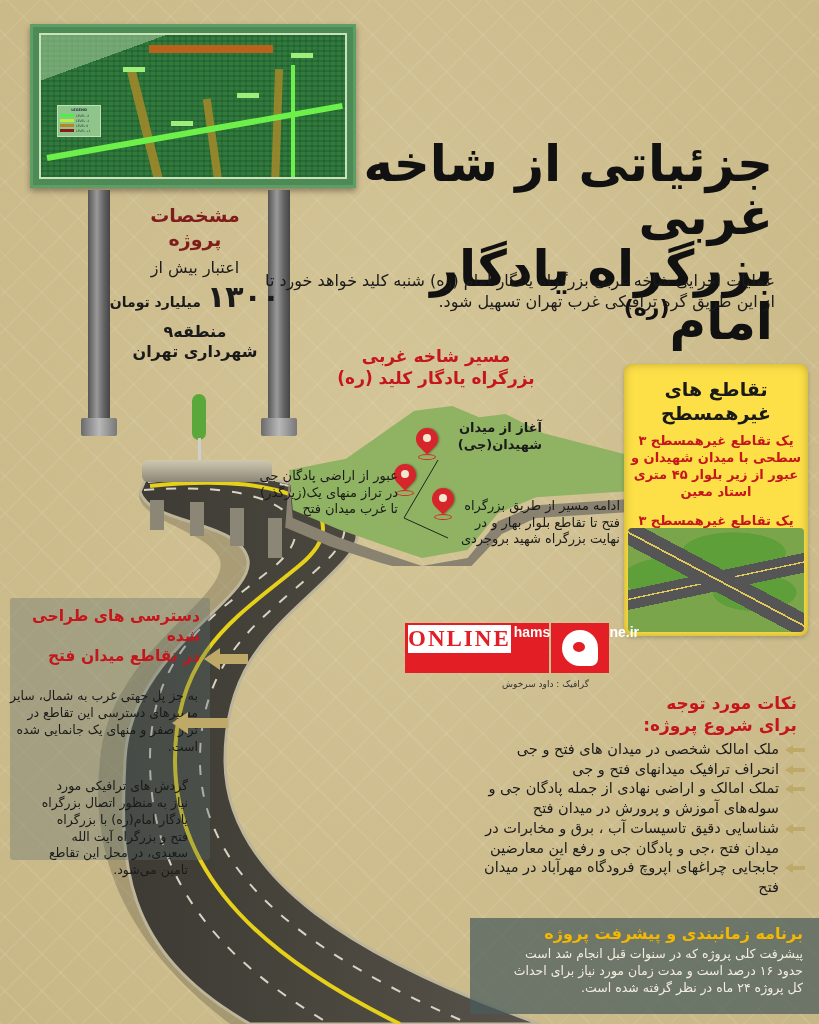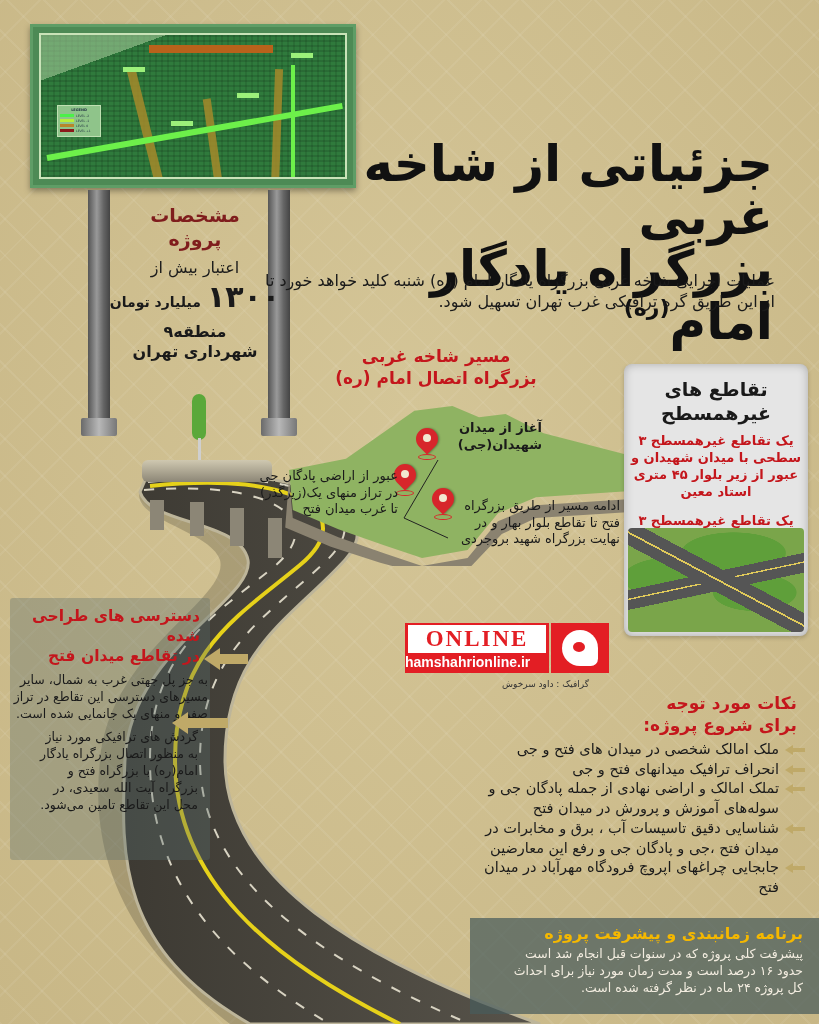--- a/index.html
+++ b/index.html
@@ -58,46 +58,46 @@
   #route-map { left: 270px; top: 398px; width: 380px; height: 170px; }
   .region { position: absolute; background: #8fb362; clip-path: polygon(5% 45%, 20% 38%, 38% 8%, 48% 5%, 55% 12%, 62% 10%, 72% 22%, 98% 38%, 96% 58%, 70% 62%, 60% 72%, 52% 95%, 40% 100%, 30% 92%, 18% 82%, 6% 70%); }
   .region-side { position: absolute; background: #8a8270; clip-path: polygon(5% 45%, 6% 70%, 18% 82%, 30% 92%, 40% 100%, 52% 95%, 60% 72%, 70% 62%, 96% 58%, 98% 38%, 98% 46%, 97% 66%, 70% 70%, 61% 80%, 53% 100%, 40% 105%, 29% 98%, 16% 88%, 4% 76%); }
   .pin { position: absolute; width: 22px; height: 30px; }
   .pin .drop { position: absolute; left: 0; top: 0; width: 22px; height: 22px; background: #d7262b; border-radius: 50% 50% 50% 0; transform: rotate(-45deg); box-shadow: 1px 1px 2px rgba(0,0,0,.3); }
   .pin .hole { position: absolute; left: 7px; top: 6px; width: 8px; height: 8px; background: #f2e8d0; border-radius: 50%; }
   .pin .ring { position: absolute; left: 2px; top: 26px; width: 18px; height: 6px; border: 1px solid #d7262b; border-radius: 50%; }
   .route-txt { position: absolute; font-size: 13px; line-height: 1.28; direction: rtl; text-align: right; color: #1a1a1a; }
 
   
-  #interchanges { left: 624px; top: 364px; width: 184px; height: 272px; background: #e5e5e5; border-radius: 8px; box-shadow: inset 0 0 10px rgba(0,0,0,.25), 0 2px 4px rgba(0,0,0,.2); overflow: hidden; }
+  #interchanges { left: 624px; top: 364px; width: 184px; height: 272px; background: #fde047; border-radius: 8px; box-shadow: inset 0 0 10px rgba(0,0,0,.25), 0 2px 4px rgba(0,0,0,.2); overflow: hidden; }
   #interchanges .h { text-align: center; font-weight: 900; font-size: 19px; line-height: 1.25; margin-top: 14px; direction: rtl; }
   #interchanges .p { text-align: center; color: #c4161c; font-weight: bold; font-size: 13px; line-height: 1.32; direction: rtl; margin-top: 6px; padding: 0 4px; }
   #interchanges .img { position: absolute; left: 4px; bottom: 4px; width: 176px; height: 104px; border-radius: 4px;
     background:
       linear-gradient(28deg, transparent 44%, #555 44%, #555 50%, #e0c95a 50%, #e0c95a 51%, #555 51%, #555 57%, transparent 57%),
       linear-gradient(-12deg, transparent 42%, #555 42%, #555 49%, #e0c95a 49%, #e0c95a 50%, #555 50%, #555 56%, transparent 56%),
       radial-gradient(ellipse 30% 20% at 60% 24%, #5f9f3a 0 98%, transparent 100%),
       radial-gradient(ellipse 28% 20% at 25% 48%, #5f9f3a 0 98%, transparent 100%),
       radial-gradient(ellipse 24% 18% at 72% 62%, #5f9f3a 0 98%, transparent 100%),
       #7aa54a; }
 
   
   #logo { left: 405px; top: 623px; width: 204px; height: 50px; display: flex; }
-  #logo .left { background: #e31e24; width: 144px; display: flex; flex-direction: column; }
+  #logo .left { background: #e31e24; width: 144px; display: flex; flex-direction: row; }
   #logo .online { background: #fff; color: #e31e24; font-family: "Liberation Serif", serif; font-weight: bold; font-size: 23px; letter-spacing: 2px; text-align: center; margin: 2px 3px 0 3px; height: 28px; line-height: 28px; }
   #logo .url { color: #fff; font-family: "Liberation Sans", sans-serif; font-weight: bold; font-size: 14px; line-height: 18px; }
   #logo .right { background: #e31e24; width: 58px; margin-left: 2px; display: flex; align-items: center; justify-content: center; }
   #logo .he { width: 36px; height: 36px; background: #fff; border-radius: 50% 50% 20% 50%; position: relative; }
   #logo .he::after { content: ""; position: absolute; left: 11px; top: 12px; width: 12px; height: 10px; background: #e31e24; border-radius: 50%; }
   #credit { left: 502px; top: 679px; font-size: 9px; direction: rtl; color: #333; }
 
   
   #access { left: 10px; top: 598px; width: 200px; height: 262px; background: rgba(90,110,110,.35); border-radius: 3px; }
   #access .h { color: #c4161c; font-weight: 900; font-size: 15.5px; line-height: 1.3; direction: rtl; text-align: right; padding: 8px 10px 0 0; }
-  #access .p { font-size: 12.5px; line-height: 1.35; direction: rtl; text-align: right; padding-right: 2px; margin-top: 6px; }
+  #access .p { font-size: 12.5px; line-height: 1.35; direction: rtl; text-align: right; padding-right: 12px; margin-top: 22px; }
   .arrow-left { position: absolute; width: 0; height: 0; border-top: 11px solid transparent; border-bottom: 11px solid transparent; border-right: 16px solid #bfa968; }
   .arrow-shaft { position: absolute; height: 10px; background: #bfa968; }
 
   
   #notes-h { right: 22px; top: 692px; text-align: right; direction: rtl; color: #c4161c; font-weight: 900; font-size: 17px; line-height: 1.3; }
   #notes { right: 14px; top: 740px; width: 330px; direction: rtl; }
   #notes .item { font-size: 14.5px; line-height: 1.36; text-align: right; position: relative; padding-right: 26px; }
   #notes .bul { position: absolute; right: 0; top: 5px; width: 22px; height: 10px; }
   #notes .bul::before { content: ""; position: absolute; right: 0; top: 3px; width: 14px; height: 4px; background: #bfa968; }
   #notes .bul::after { content: ""; position: absolute; right: 12px; top: 0; border-top: 5px solid transparent; border-bottom: 5px solid transparent; border-right: 8px solid #bfa968; }
@@ -198,21 +198,21 @@
     <span class="u">میلیارد تومان</span>
   </div>
   <div class="r">
     <div>منطقه۹</div>
     <div>شهرداری تهران</div>
   </div>
 </div>
 
 <div id="route-title" class="abs">
   <div>مسیر شاخه غربی</div>
-  <div>بزرگراه اتصال امام (ره)</div>
+  <div>بزرگراه یادگار کلید (ره)</div>
 </div>
 <div id="route-map" class="abs">
   <div class="region-side" style="left:0;top:8px;width:380px;height:160px;"></div>
   <div class="region" style="left:0;top:0;width:380px;height:160px;"></div>
   <svg class="abs" style="left:0;top:0;" width="380" height="170">
     <line x1="168" y1="62" x2="134" y2="120" stroke="#222" stroke-width="1"></line>
     <line x1="134" y1="120" x2="178" y2="140" stroke="#222" stroke-width="1"></line>
   </svg>
   <div class="pin" style="left:146px;top:30px;">
       <div class="drop"></div>

